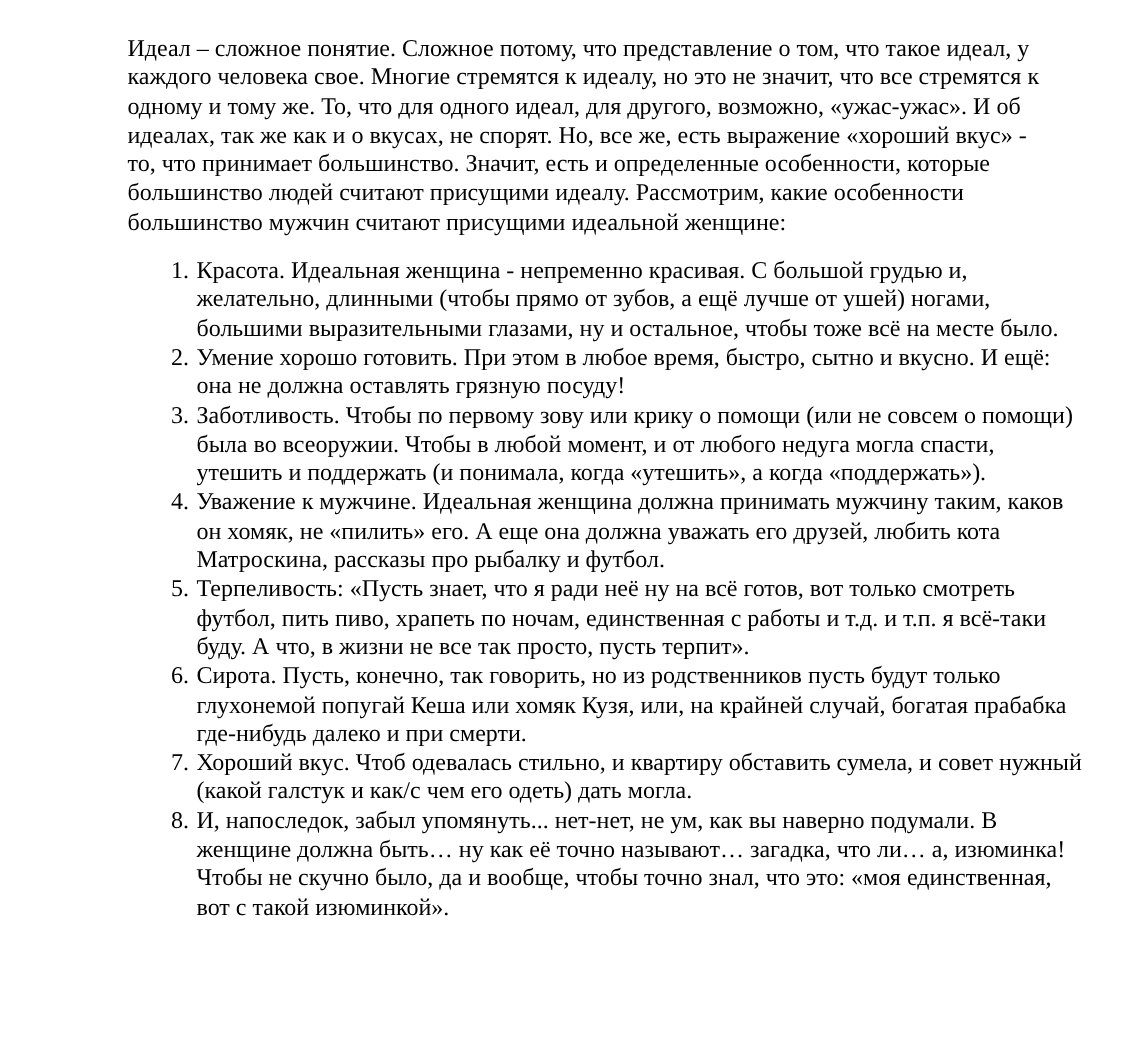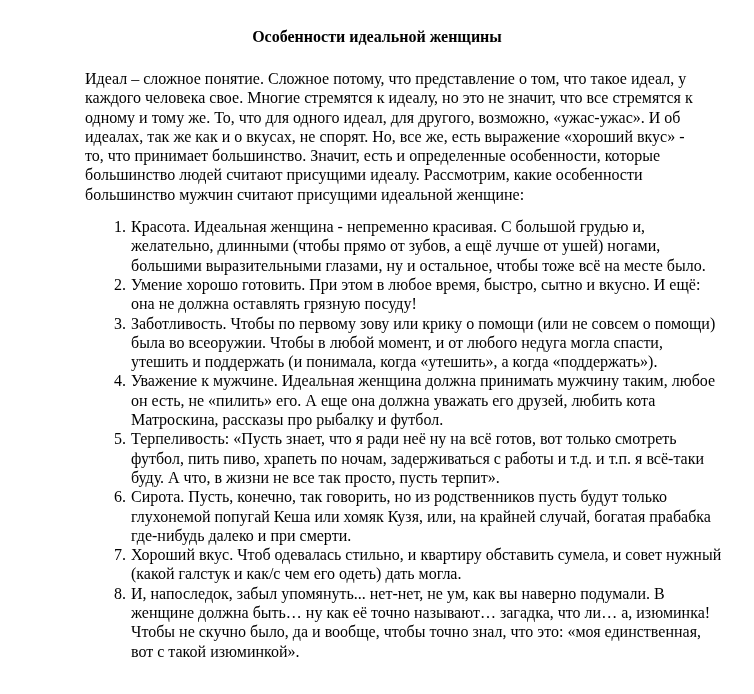--- a/index.html
+++ b/index.html
@@ -38,27 +38,26 @@
   }
   .features li {
     margin: 0;
     padding-left: 1px;
   }
 </style>
 </head>
 <body>
 
 <div class="page">
-  <h1 class="doc-title">Особенности идеальной женщины</h1>
 
   <p class="intro">Идеал – сложное понятие. Сложное потому, что представление о том, что такое идеал, у каждого человека свое. Многие стремятся к идеалу, но это не значит, что все стремятся к одному и тому же. То, что для одного идеал, для другого, возможно, «ужас-ужас». И об идеалах, так же как и о вкусах, не спорят. Но, все же, есть выражение «хороший вкус» - то, что принимает большинство. Значит, есть и определенные особенности, которые большинство людей считают присущими идеалу. Рассмотрим, какие особенности большинство мужчин считают присущими идеальной женщине:</p>
 
   <ol class="features">
     <li>Красота. Идеальная женщина - непременно красивая. С большой грудью и, желательно, длинными (чтобы прямо от зубов, а ещё лучше от ушей) ногами, большими выразительными глазами, ну и остальное, чтобы тоже всё на месте было.</li>
     <li>Умение хорошо готовить. При этом в любое время, быстро, сытно и вкусно. И ещё: она не должна оставлять грязную посуду!</li>
     <li>Заботливость. Чтобы по первому зову или крику о помощи (или не совсем о помощи) была во всеоружии. Чтобы в любой момент, и от любого недуга могла спасти, утешить и поддержать (и понимала, когда «утешить», а когда «поддержать»).</li>
-    <li>Уважение к мужчине. Идеальная женщина должна принимать мужчину таким, любое он есть, не «пилить» его. А еще она должна уважать его друзей, любить кота Матроскина, рассказы про рыбалку и футбол.</li>
-    <li>Терпеливость: «Пусть знает, что я ради неё ну на всё готов, вот только смотреть футбол, пить пиво, храпеть по ночам, задерживаться с работы и т.д. и т.п. я всё-таки буду. А что, в жизни не все так просто, пусть терпит».</li>
+    <li>Уважение к мужчине. Идеальная женщина должна принимать мужчину таким, каков он хомяк, не «пилить» его. А еще она должна уважать его друзей, любить кота Матроскина, рассказы про рыбалку и футбол.</li>
+    <li>Терпеливость: «Пусть знает, что я ради неё ну на всё готов, вот только смотреть футбол, пить пиво, храпеть по ночам, единственная с работы и т.д. и т.п. я всё-таки буду. А что, в жизни не все так просто, пусть терпит».</li>
     <li>Сирота. Пусть, конечно, так говорить, но из родственников пусть будут только глухонемой попугай Кеша или хомяк Кузя, или, на крайней случай, богатая прабабка где-нибудь далеко и при смерти.</li>
     <li>Хороший вкус. Чтоб одевалась стильно, и квартиру обставить сумела, и совет нужный (какой галстук и как/с чем его одеть) дать могла.</li>
     <li>И, напоследок, забыл упомянуть... нет-нет, не ум, как вы наверно подумали. В женщине должна быть… ну как её точно называют… загадка, что ли… а, изюминка! Чтобы не скучно было, да и вообще, чтобы точно знал, что это: «моя единственная, вот с такой изюминкой».</li>
   </ol>
 </div>
 
 </body></html>

